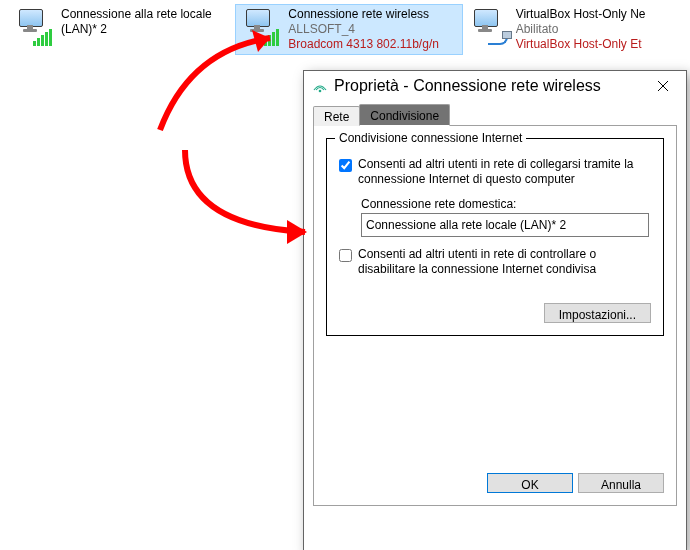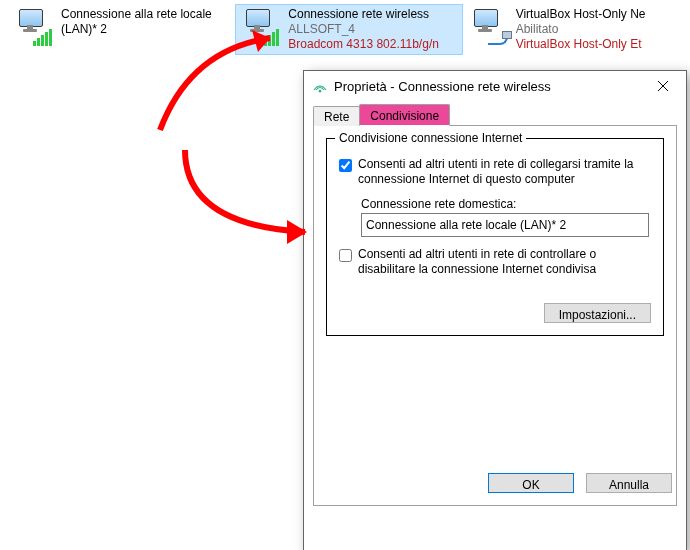--- a/index.html
+++ b/index.html
@@ -22,38 +22,38 @@
   .bars span:nth-child(3){height:11px}
   .bars span:nth-child(4){height:14px}
   .bars span:nth-child(5){height:17px}
   .cable{position:absolute;left:18px;top:28px;width:18px;height:8px;border:2px solid #2a7fd4;border-top:none;border-left:none;border-radius:0 0 8px 0}
   .plug{position:absolute;left:32px;top:24px;width:8px;height:6px;background:#bcd;border:1px solid #678}
   
   .dialog{position:absolute;left:303px;top:70px;width:382px;height:480px;background:#fff;border:1px solid #646464;box-shadow:4px 4px 12px rgba(0,0,0,.35)}
   .titlebar{height:30px;display:flex;align-items:center;padding:0 0 0 8px;background:#fff}
   .titlebar .t-icon{width:16px;height:16px;margin-right:6px}
   .t-icon svg{display:block}
-  .titlebar .t-text{flex:1;font-size:13px}
+  .titlebar .t-text{flex:1;font-size:16px}
   .titlebar .t-close{width:46px;height:30px;display:flex;align-items:center;justify-content:center;font-size:14px}
   .tabs{display:flex;align-items:flex-end;margin:2px 9px 0 9px;height:22px;position:relative;border-bottom:1px solid #a0a0a0}
   .tab{padding:3px 10px 2px;border:1px solid #a0a0a0;border-bottom:none;background:#fff;margin-right:-1px;position:relative;bottom:-1px;font-size:12px;border-radius:2px 2px 0 0}
-  .tab.active{background:#ec4899;z-index:2;padding-top:4px;bottom:-1px;border-bottom:1px solid #fff}
+  .tab.active{background:#737373;z-index:2;padding-top:4px;bottom:-1px;border-bottom:1px solid #fff}
   .tab.inactive{background:#f0f0f0}
   .panel{margin:0 9px 9px;border:1px solid #a0a0a0;border-top:none;padding:12px 12px 8px;height:380px;position:relative;box-sizing:border-box}
   .group{border:1px solid #000000;padding:14px 12px 12px;position:relative}
   .group-title{position:absolute;top:-8px;left:8px;background:#fff;padding:0 4px;font-size:12px}
   .chk-row{display:flex;align-items:flex-start;margin:4px 0}
   .chk-row input{margin:2px 6px 0 0}
   .chk-row label{line-height:15px}
   .sub{margin:10px 0 2px 22px}
   .dropdown{margin:2px 0 10px 22px;height:22px;border:1px solid #7a7a7a;display:flex;align-items:center;padding:0 4px;width:278px;background:#fff;justify-content:space-between}
   .dropdown .dd-arrow{font-size:9px;color:#555}
   .btn{height:20px;border:1px solid #adadad;background:#e1e1e1;padding:4px 14px;font:inherit}
   .btn.default{border:1px solid #0078d7}
-  .dlg-buttons{position:absolute;right:4px;bottom:12px;display:flex;gap:12px}
+  .dlg-buttons{position:absolute;right:12px;bottom:12px;display:flex;gap:5px}
   .dlg-buttons .btn{width:86px}
   
   .arrow{position:absolute;pointer-events:none}
   .arrow svg{overflow:visible}
 </style>
 </head>
 <body>
 
 <div class="connections">
   <div class="conn-item">

